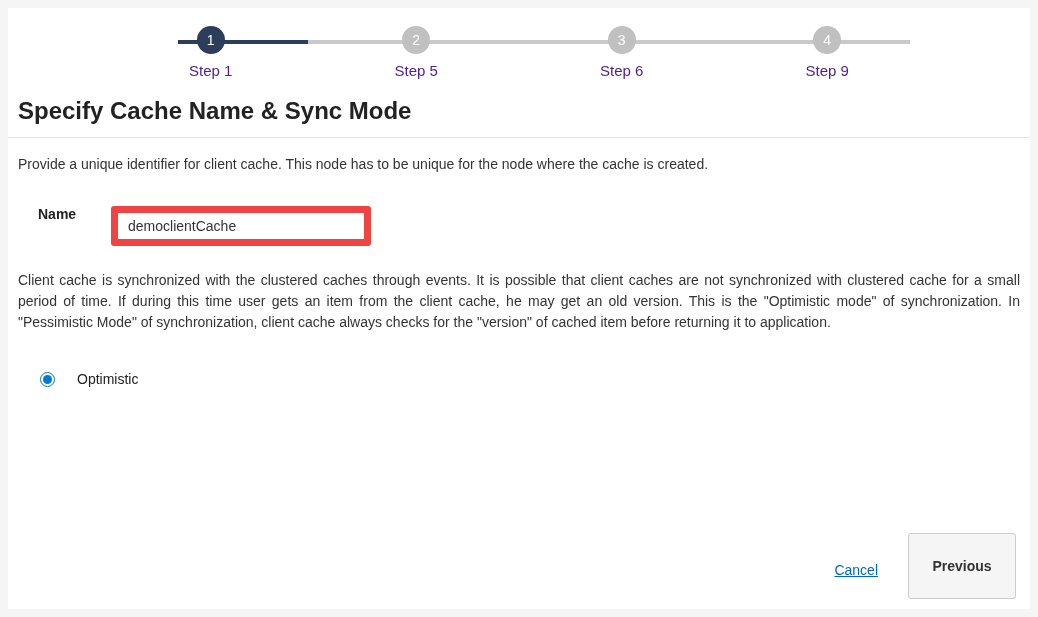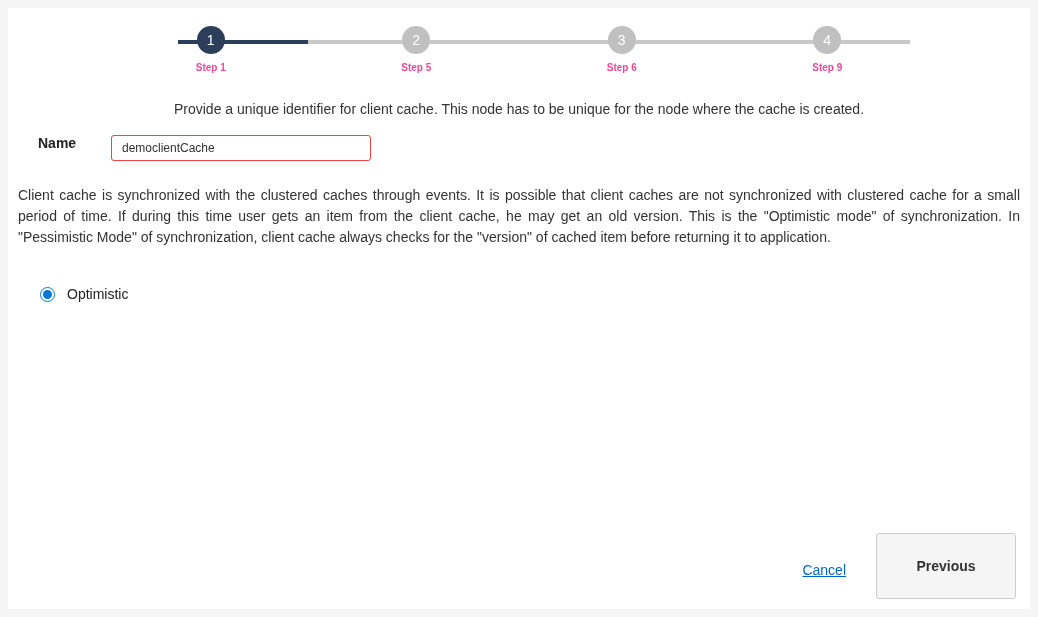--- a/index.html
+++ b/index.html
@@ -61,75 +61,73 @@
       align-items: center;
       justify-content: center;
       font-size: 14px;
       font-weight: 500;
       margin-bottom: 8px;
     }
     .step-circle.active {
       background: #2c3e5a;
     }
     .step-label {
-      font-size: 10px;
-      color: #ec4899;
-      font-weight: bold;
+      font-size: 15px;
+      color: #4c1d95;
     }
     .page-title {
       font-size: 24px;
       font-weight: 600;
       color: #222;
       padding: 8px 10px 12px 10px;
       border-bottom: 1px solid #e5e5e5;
     }
     .content {
       padding: 18px 10px 10px 10px;
     }
     .info-text {
       font-size: 14px;
       color: #333;
-      margin-bottom: 18px;
-      text-align: center;
+      margin-bottom: 34px;
     }
     .form-row {
       display: flex;
       align-items: flex-start;
       margin-bottom: 24px;
       gap: 23px;
       padding-left: 20px;
     }
     .form-label {
       font-size: 14px;
       font-weight: 600;
       color: #222;
       min-width: 50px;
     }
     .form-input {
-      border: 1px solid #ef4444;
+      border: 7px solid #ef4444;
       border-radius: 3px;
       padding: 5px 10px;
-      font-size: 12px;
+      font-size: 14px;
       width: 260px;
       color: #333;
     }
     .description-text {
       font-size: 14px;
       color: #333;
       text-align: justify;
       line-height: 1.5;
       margin-bottom: 38px;
     }
     .radio-group {
       padding-left: 22px;
     }
     .radio-row {
       display: flex;
       align-items: center;
-      gap: 12px;
+      gap: 22px;
       margin-bottom: 10px;
     }
     .radio-row input[type="radio"] {
       width: 15px;
       height: 15px;
       accent-color: #0078d4;
       cursor: pointer;
     }
     .radio-label {
       font-size: 14px;
@@ -152,21 +150,21 @@
       margin-right: 18px;
       margin-top: 8px;
     }
     .btn {
       border: 1px solid #ccc;
       background: #f5f5f5;
       color: #333;
       font-size: 14px;
       font-weight: 600;
       padding: 24px 0;
-      width: 140px;
+      width: 108px;
       border-radius: 3px;
       cursor: pointer;
       text-align: center;
     }
   </style>
 </head>
 <body>
 
 <div class="wizard-container">
 
@@ -185,20 +183,21 @@
     <div class="step">
       <div class="step-circle">3</div>
       <div class="step-label">Step 6</div>
     </div>
     <div class="step">
       <div class="step-circle">4</div>
       <div class="step-label">Step 9</div>
     </div>
   </div>
 
+  <h1 class="page-title">Specify Cache Name &amp; Sync Mode</h1>
 
   <div class="content">
     <p class="info-text">Provide a unique identifier for client cache. This node has to be unique for the node where the cache is created.</p>
 
     <div class="form-row">
       <label class="form-label">Name</label>
       <input type="text" class="form-input" value="democlientCache" style="">
     </div>
 
     <p class="description-text">Client cache is synchronized with the clustered caches through events. It is possible that client caches are not synchronized with clustered cache for a small period of time. If during this time user gets an item from the client cache, he may get an old version. This is the "Optimistic mode" of synchronization. In "Pessimistic Mode" of synchronization, client cache always checks for the "version" of cached item before returning it to application.</p>

